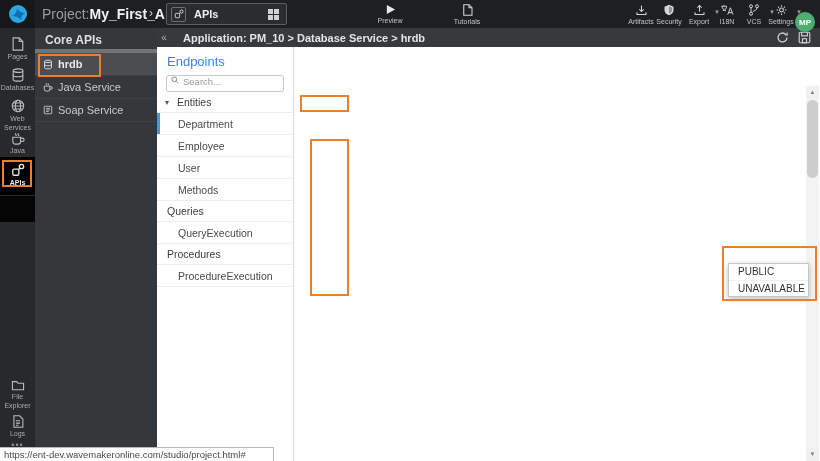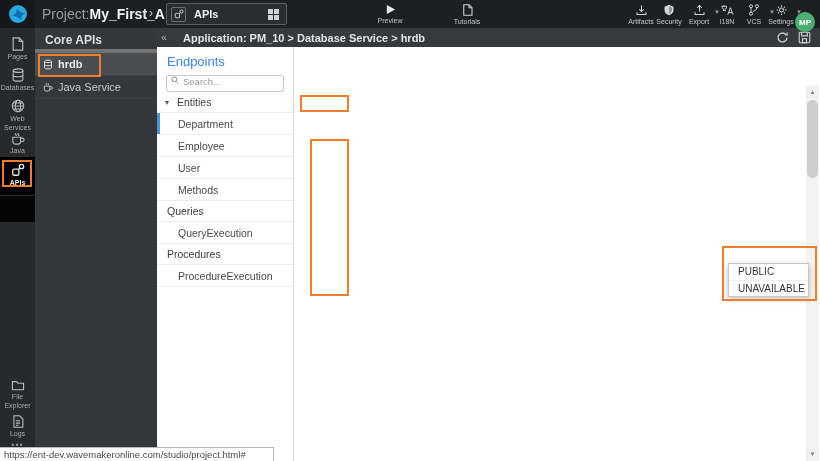--- a/index.html
+++ b/index.html
@@ -269,20 +269,29 @@
   <div class="core-item">
     <span class="ic">
       <svg width="10" height="10" viewBox="0 0 16 15" fill="none" stroke="#c7cacc" stroke-width="1.5">
           <path d="M2 6 h9 v5 a3 3 0 0 1 -3 3 h-3 a3 3 0 0 1 -3 -3 z"></path>
           <path d="M11 7 h2 a2 2 0 0 1 0 4 h-2"></path>
           <path d="M5 1.5 c0 1.5 1 1.5 1 3 M8 1.5 c0 1.5 1 1.5 1 3"></path>
         </svg>
     </span>
     <span>Java Service</span>
   </div>
+  <div class="core-item">
+    <span class="ic">
+      <svg width="10" height="10" viewBox="0 0 16 16" fill="none" stroke="#c7cacc" stroke-width="1.4">
+          <rect x="2" y="2" width="12" height="12" rx="1"></rect>
+          <path d="M5 5.5 h6 M5 8 h6 M5 10.5 h4"></path>
+        </svg>
+    </span>
+    <span>Soap Service</span>
+  </div>
 </div>
 
 <div id="darkbar" class="abs">
   <span id="collapse-left"></span>
   <span id="breadcrumb">Application: PM_10 &gt; Database Service &gt; hrdb</span>
   <span class="db-ic">
     <svg width="13" height="13" viewBox="0 0 16 16" fill="none" stroke="#cfd2d4" stroke-width="1.6">
         <path d="M13.5 8 a5.5 5.5 0 1 1 -1.6 -3.9"></path>
         <path d="M13.8 1.8 v3 h-3" stroke-width="1.4"></path>
       </svg>

